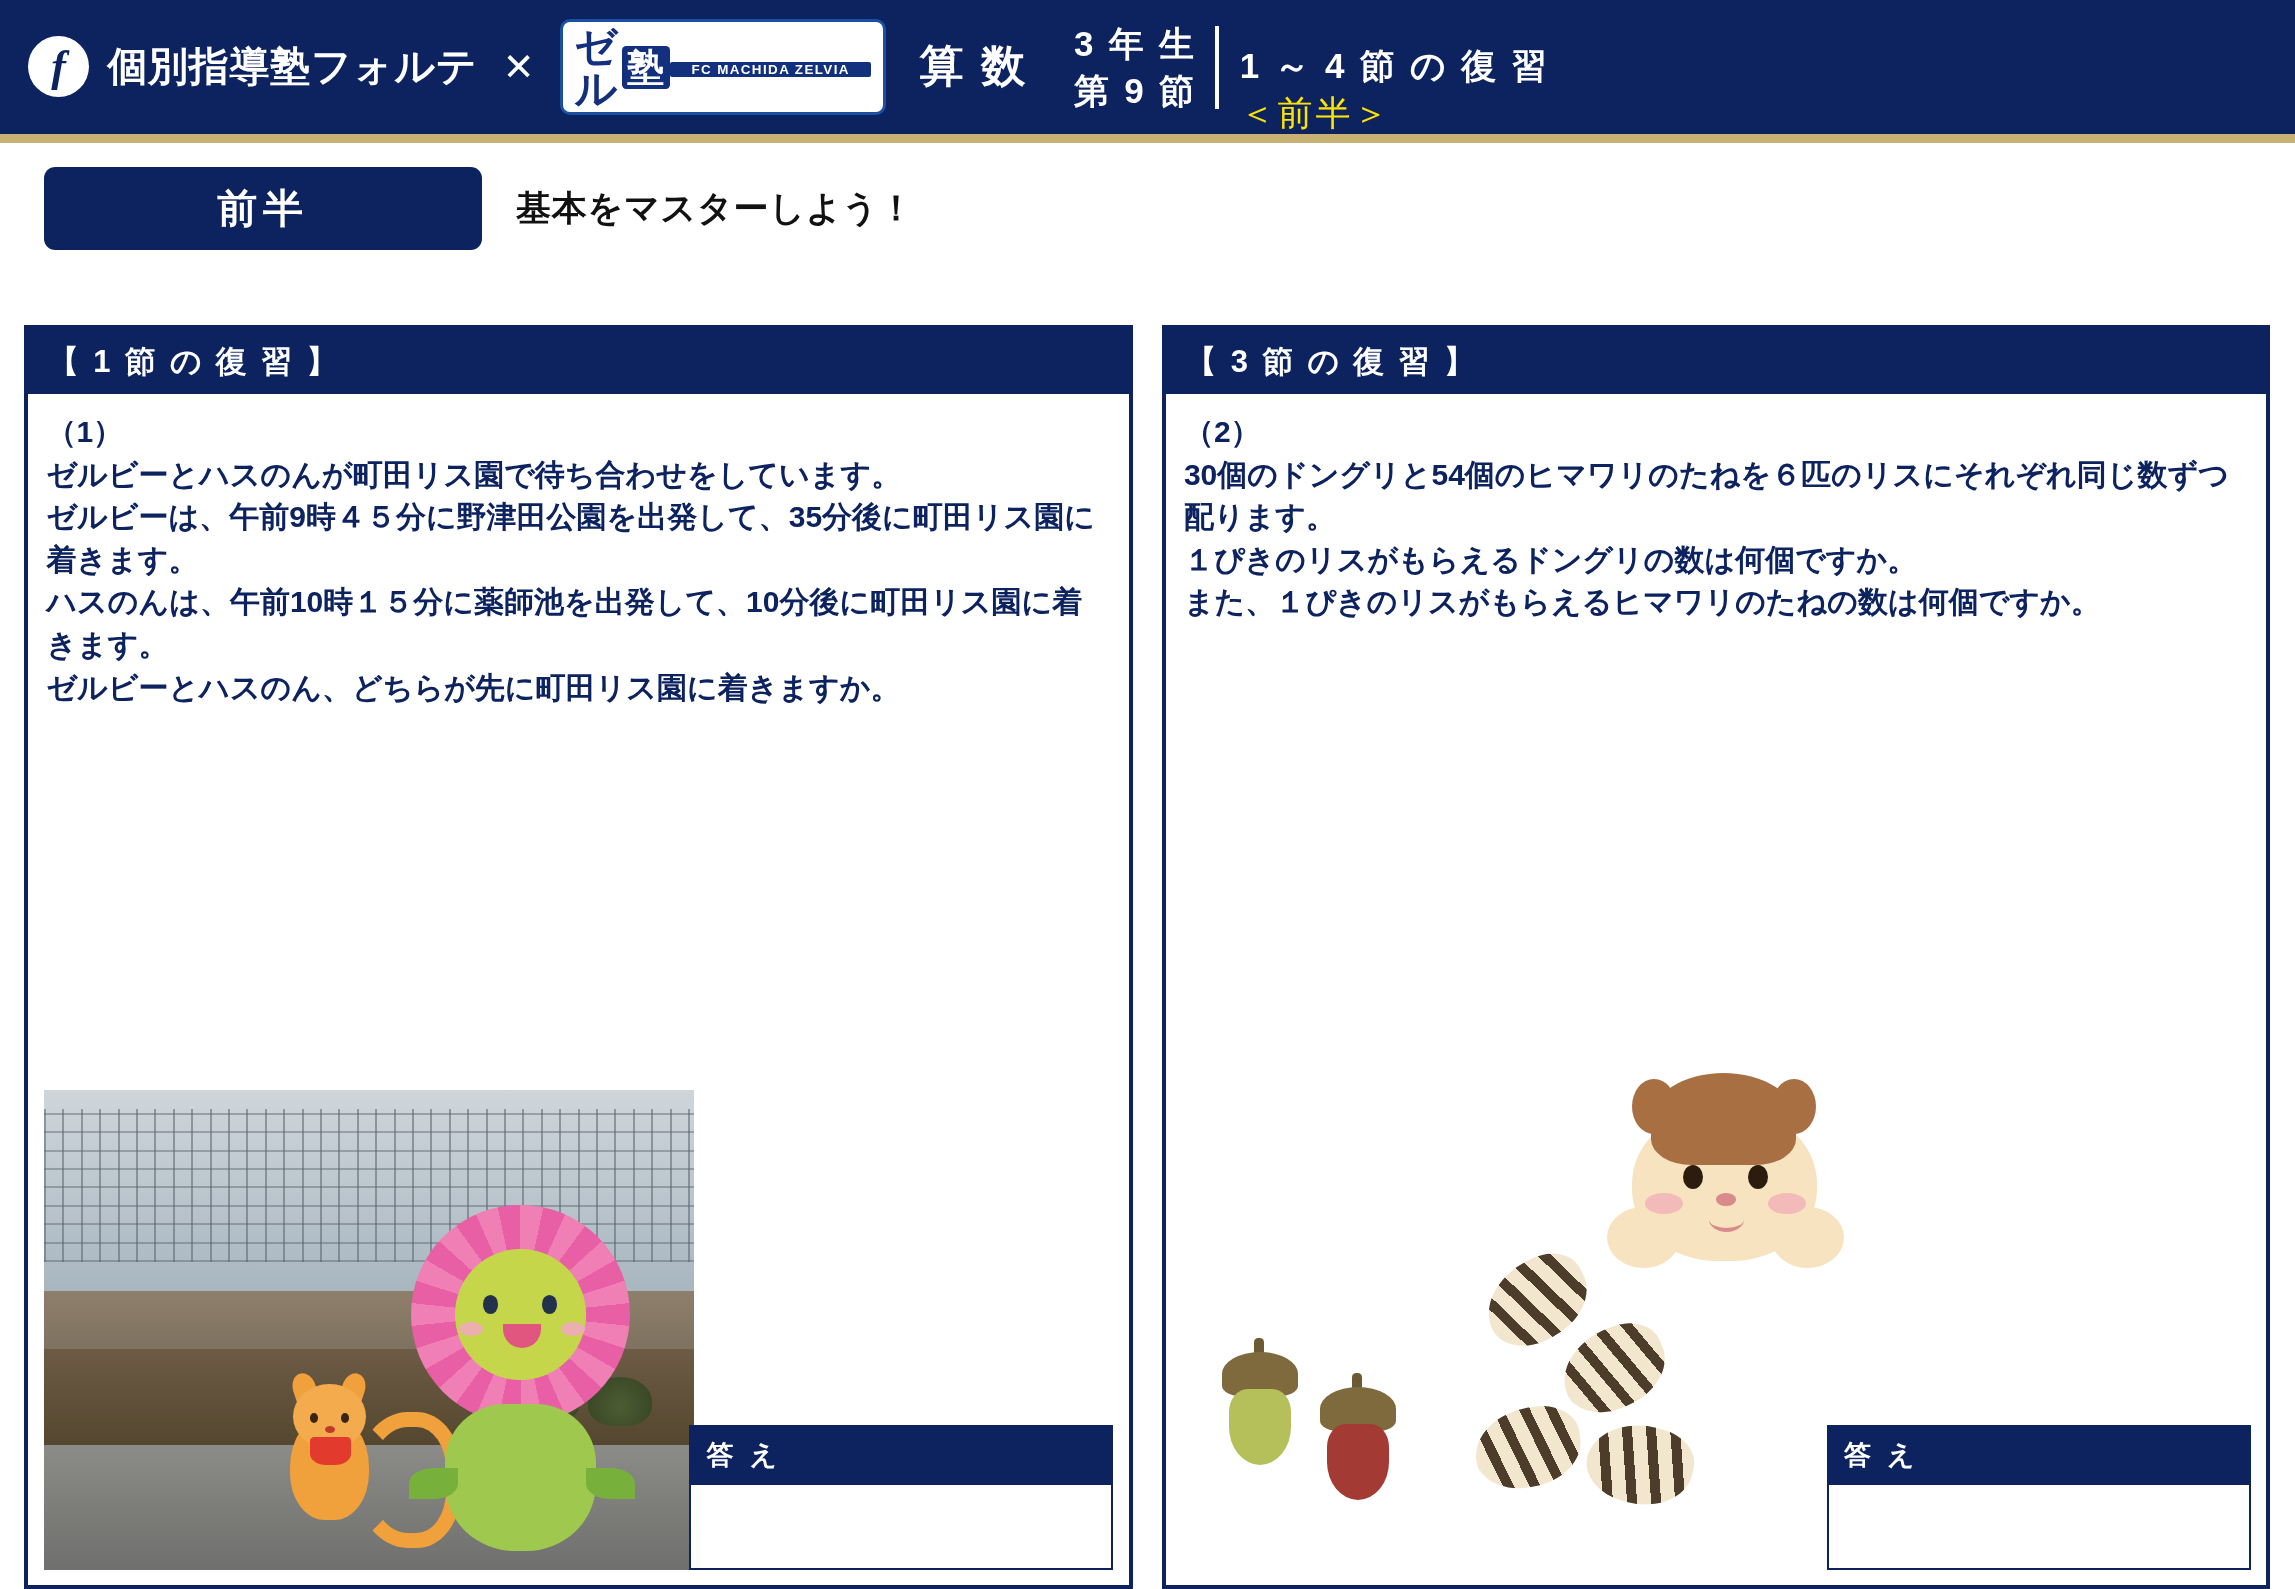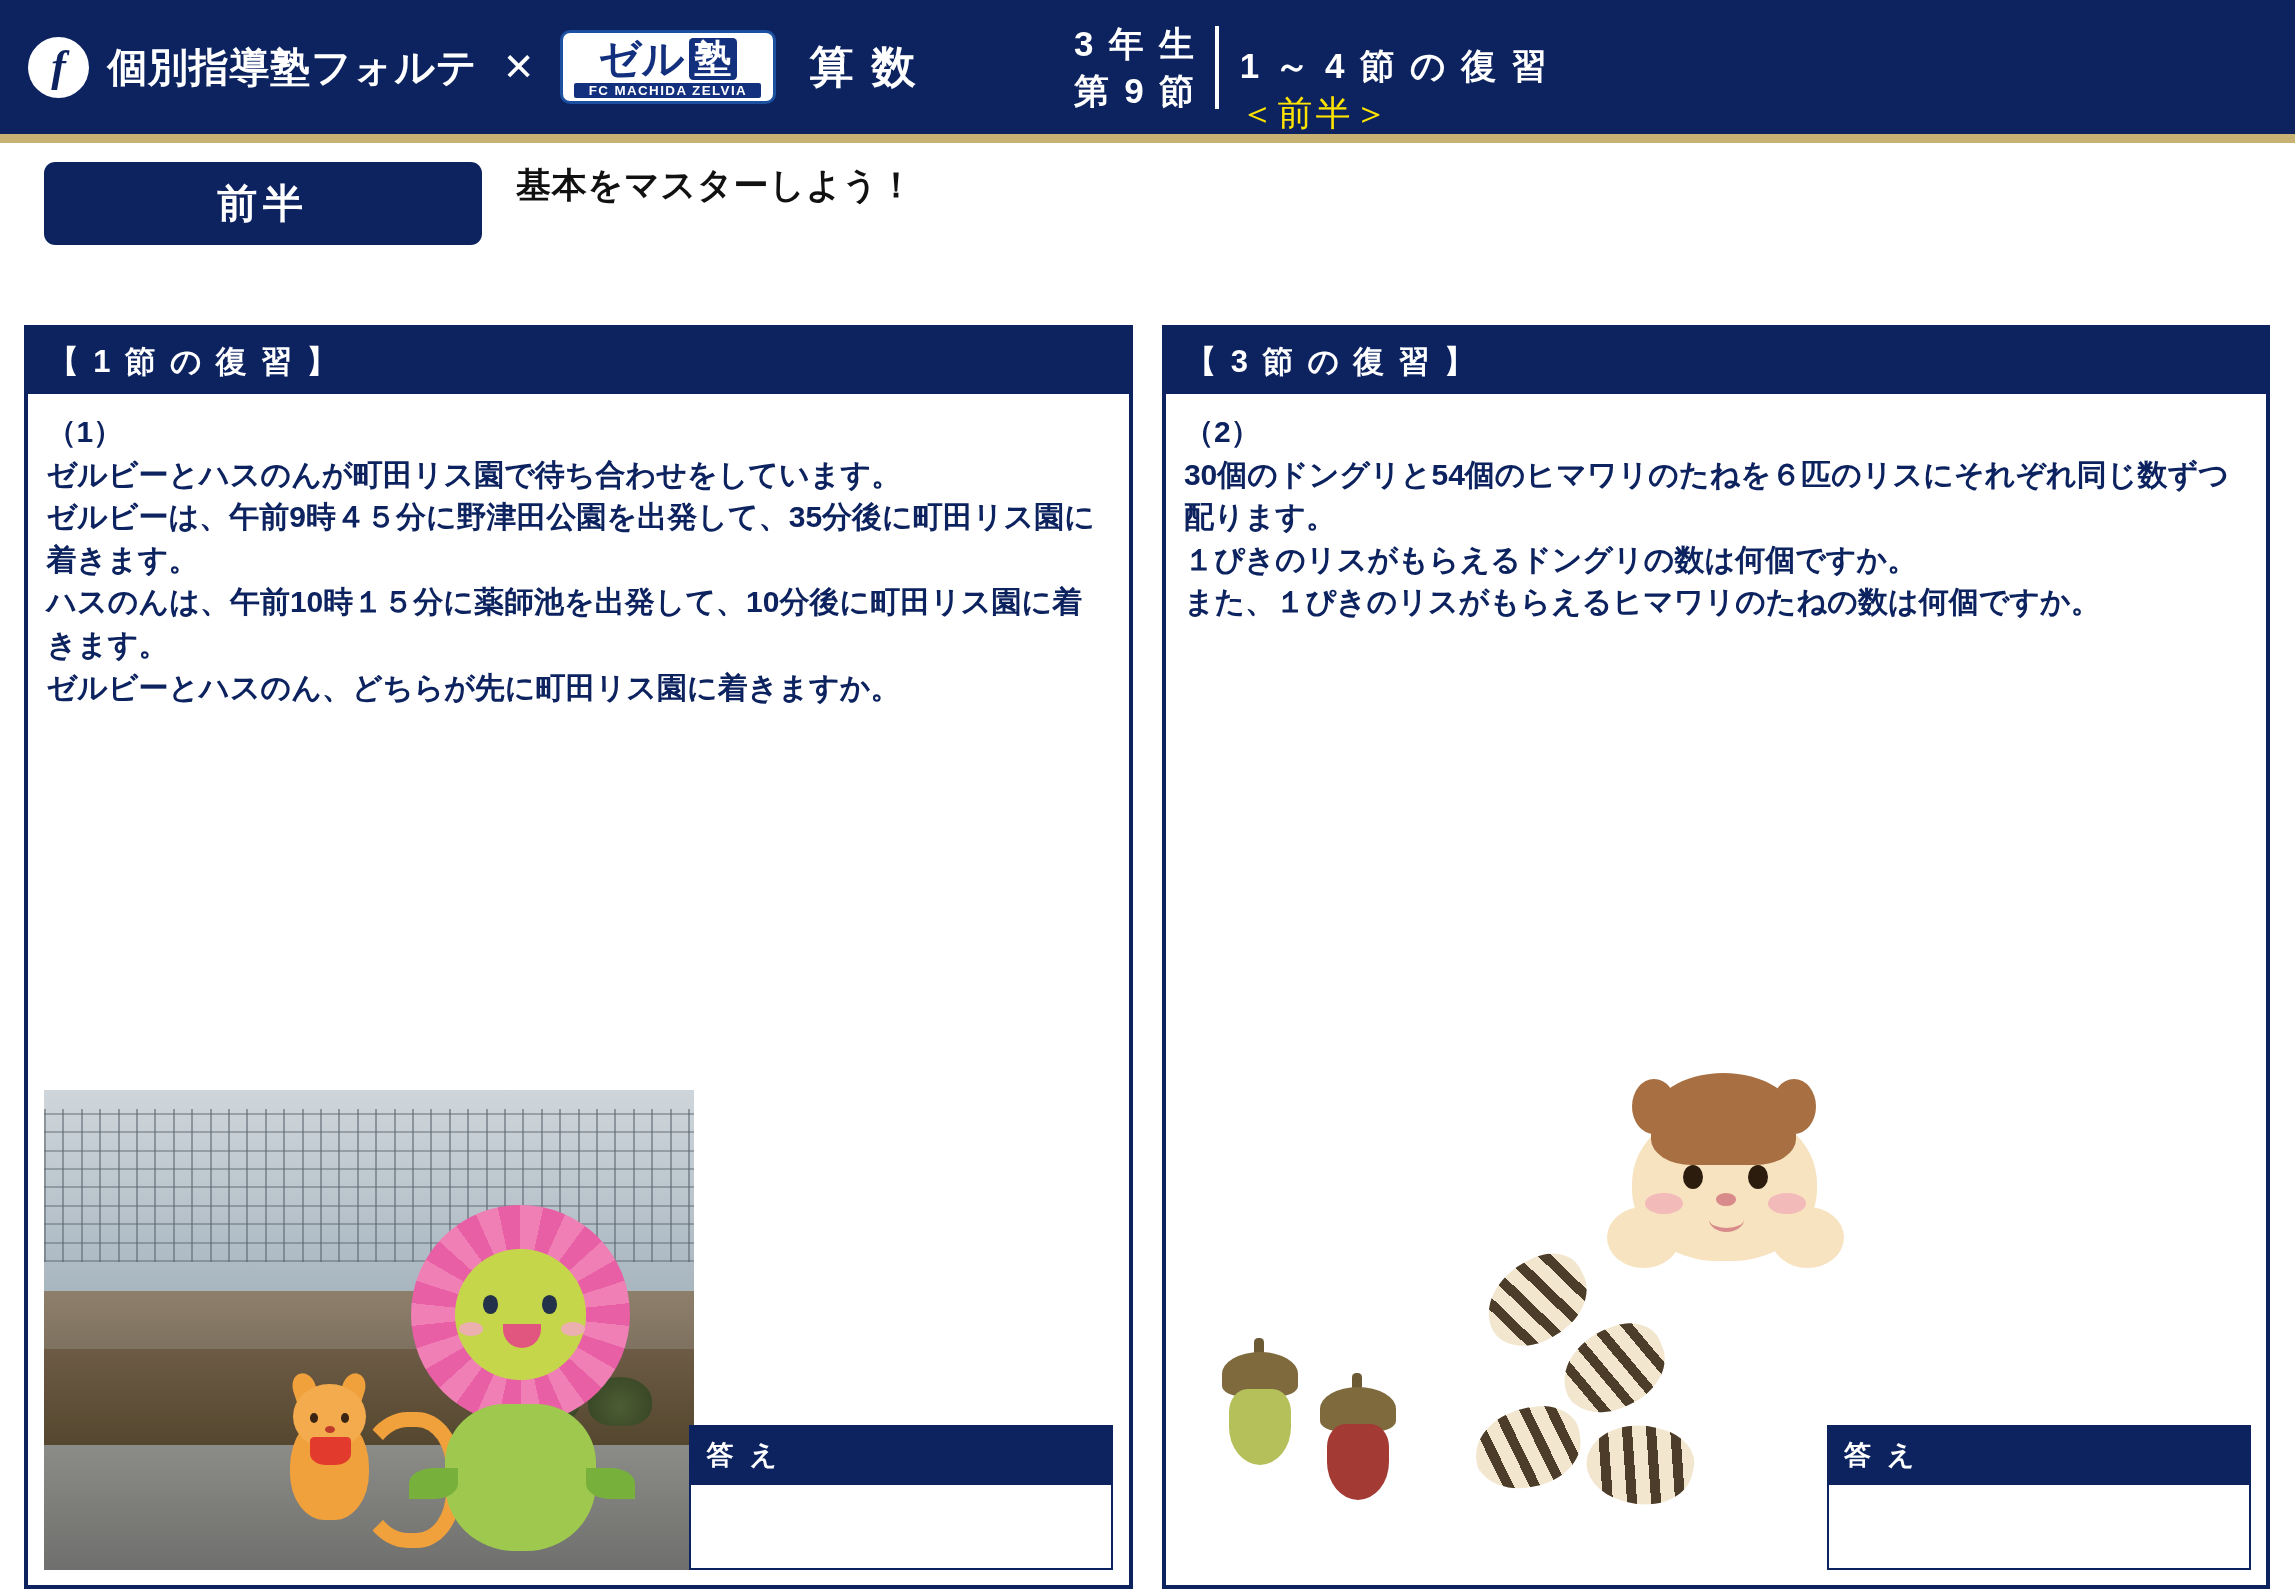--- a/index.html
+++ b/index.html
@@ -65,21 +65,21 @@
     font-size: 38px;
     font-weight: bold;
     margin: 0 7px;
   }
   .zeru-logo {
     background: #ffffff;
     border: 3.5px solid #1b4fa0;
     border-radius: 10px;
     padding: 4.2px 11.3px 2.8px 11.3px;
     display: flex;
-    flex-direction: column;
+    flex-direction: row;
     align-items: center;
     min-width: 187px;
   }
   .zeru-logo-main {
     display: flex;
     align-items: center;
     gap: 4.2px;
   }
   .zeru-kana {
     color: #13307e;
@@ -158,21 +158,21 @@
   }
 
   
   .section-bar {
     position: absolute;
     left: 0;
     top: 162px;
     width: 2295px;
     height: 92px;
     display: flex;
-    align-items: flex-start;
+    align-items: center;
   }
   .part-pill {
     margin-left: 44px;
     width: 438px;
     height: 83px;
     background: #0d2360;
     border-radius: 11.3px;
     color: #ffffff;
     font-size: 40px;
     font-weight: bold;

